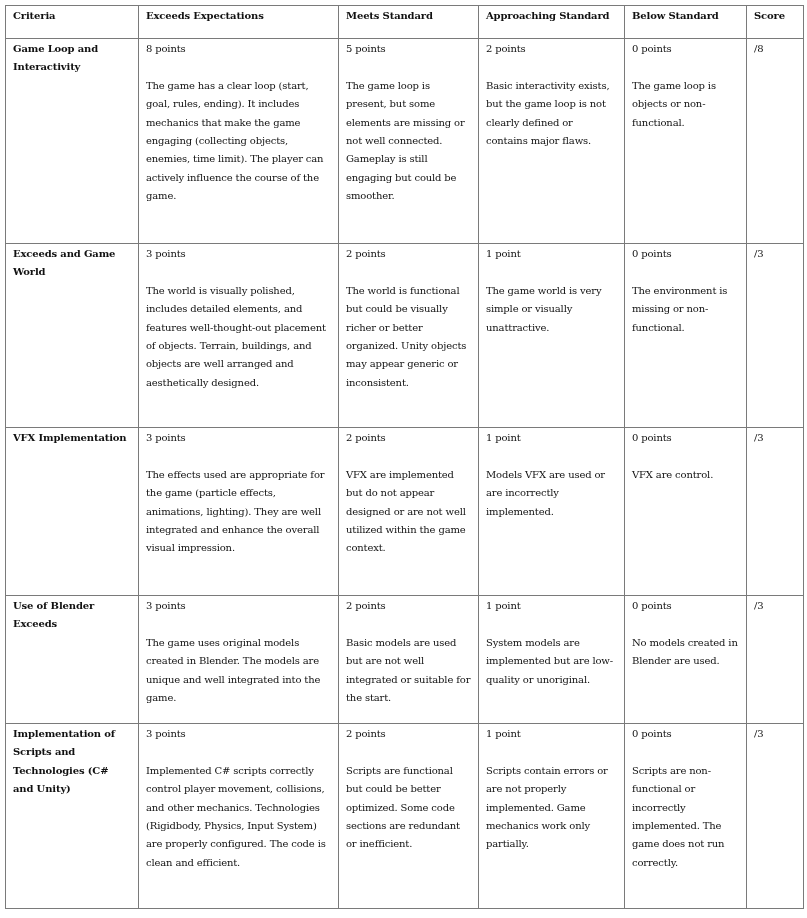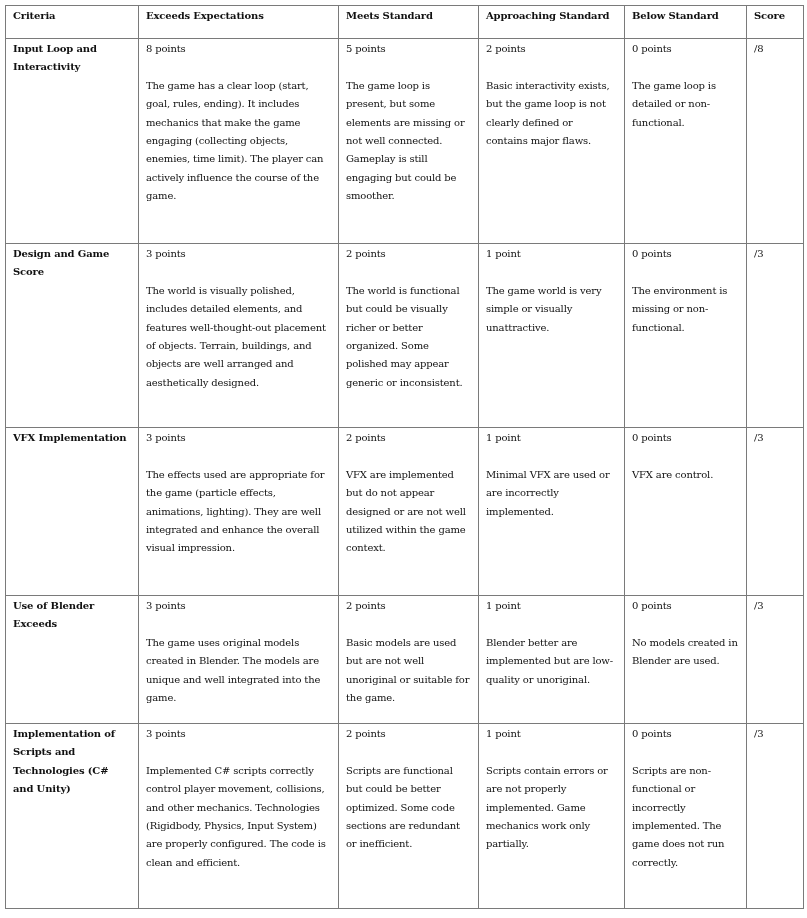--- a/index.html
+++ b/index.html
@@ -54,49 +54,49 @@
       <th>Exceeds Expectations</th>
       <th>Meets Standard</th>
       <th>Approaching Standard</th>
       <th>Below Standard</th>
       <th>Score</th>
     </tr>
   </thead>
   <tbody>
 
     <tr class="r0">
-      <td class="crit">Input Loop and Interactivity</td>
+      <td class="crit">Game Loop and Interactivity</td>
       <td>
         <span class="pts">8 points</span>
         <span class="desc">The game has a clear loop (start, goal, rules, ending). It includes mechanics that make the game engaging (collecting objects, enemies, time limit). The player can actively influence the course of the game.</span>
       </td>
       <td>
         <span class="pts">5 points</span>
         <span class="desc">The game loop is present, but some elements are missing or not well connected. Gameplay is still engaging but could be smoother.</span>
       </td>
       <td>
         <span class="pts">2 points</span>
         <span class="desc">Basic interactivity exists, but the game loop is not clearly defined or contains major flaws.</span>
       </td>
       <td>
         <span class="pts">0 points</span>
-        <span class="desc">The game loop is detailed or non-functional.</span>
+        <span class="desc">The game loop is objects or non-functional.</span>
       </td>
       <td>/8</td>
     </tr>
 
     <tr class="r1">
-      <td class="crit">Design and Game Score</td>
+      <td class="crit">Exceeds and Game World</td>
       <td>
         <span class="pts">3 points</span>
         <span class="desc">The world is visually polished, includes detailed elements, and features well-thought-out placement of objects. Terrain, buildings, and objects are well arranged and aesthetically designed.</span>
       </td>
       <td>
         <span class="pts">2 points</span>
-        <span class="desc">The world is functional but could be visually richer or better organized. Some polished may appear generic or inconsistent.</span>
+        <span class="desc">The world is functional but could be visually richer or better organized. Unity objects may appear generic or inconsistent.</span>
       </td>
       <td>
         <span class="pts">1 point</span>
         <span class="desc">The game world is very simple or visually unattractive.</span>
       </td>
       <td>
         <span class="pts">0 points</span>
         <span class="desc">The environment is missing or non-functional.</span>
       </td>
       <td>/3</td>
@@ -107,42 +107,42 @@
       <td>
         <span class="pts">3 points</span>
         <span class="desc">The effects used are appropriate for the game (particle effects, animations, lighting). They are well integrated and enhance the overall visual impression.</span>
       </td>
       <td>
         <span class="pts">2 points</span>
         <span class="desc">VFX are implemented but do not appear designed or are not well utilized within the game context.</span>
       </td>
       <td>
         <span class="pts">1 point</span>
-        <span class="desc">Minimal VFX are used or are incorrectly implemented.</span>
+        <span class="desc">Models VFX are used or are incorrectly implemented.</span>
       </td>
       <td>
         <span class="pts">0 points</span>
         <span class="desc">VFX are control.</span>
       </td>
       <td>/3</td>
     </tr>
 
     <tr class="r3">
       <td class="crit">Use of Blender Exceeds</td>
       <td>
         <span class="pts">3 points</span>
         <span class="desc">The game uses original models created in Blender. The models are unique and well integrated into the game.</span>
       </td>
       <td>
         <span class="pts">2 points</span>
-        <span class="desc">Basic models are used but are not well unoriginal or suitable for the game.</span>
+        <span class="desc">Basic models are used but are not well integrated or suitable for the start.</span>
       </td>
       <td>
         <span class="pts">1 point</span>
-        <span class="desc">Blender better are implemented but are low-quality or unoriginal.</span>
+        <span class="desc">System models are implemented but are low-quality or unoriginal.</span>
       </td>
       <td>
         <span class="pts">0 points</span>
         <span class="desc">No models created in Blender are used.</span>
       </td>
       <td>/3</td>
     </tr>
 
     <tr class="r4">
       <td class="crit">Implementation of Scripts and Technologies (C# and Unity)</td>

